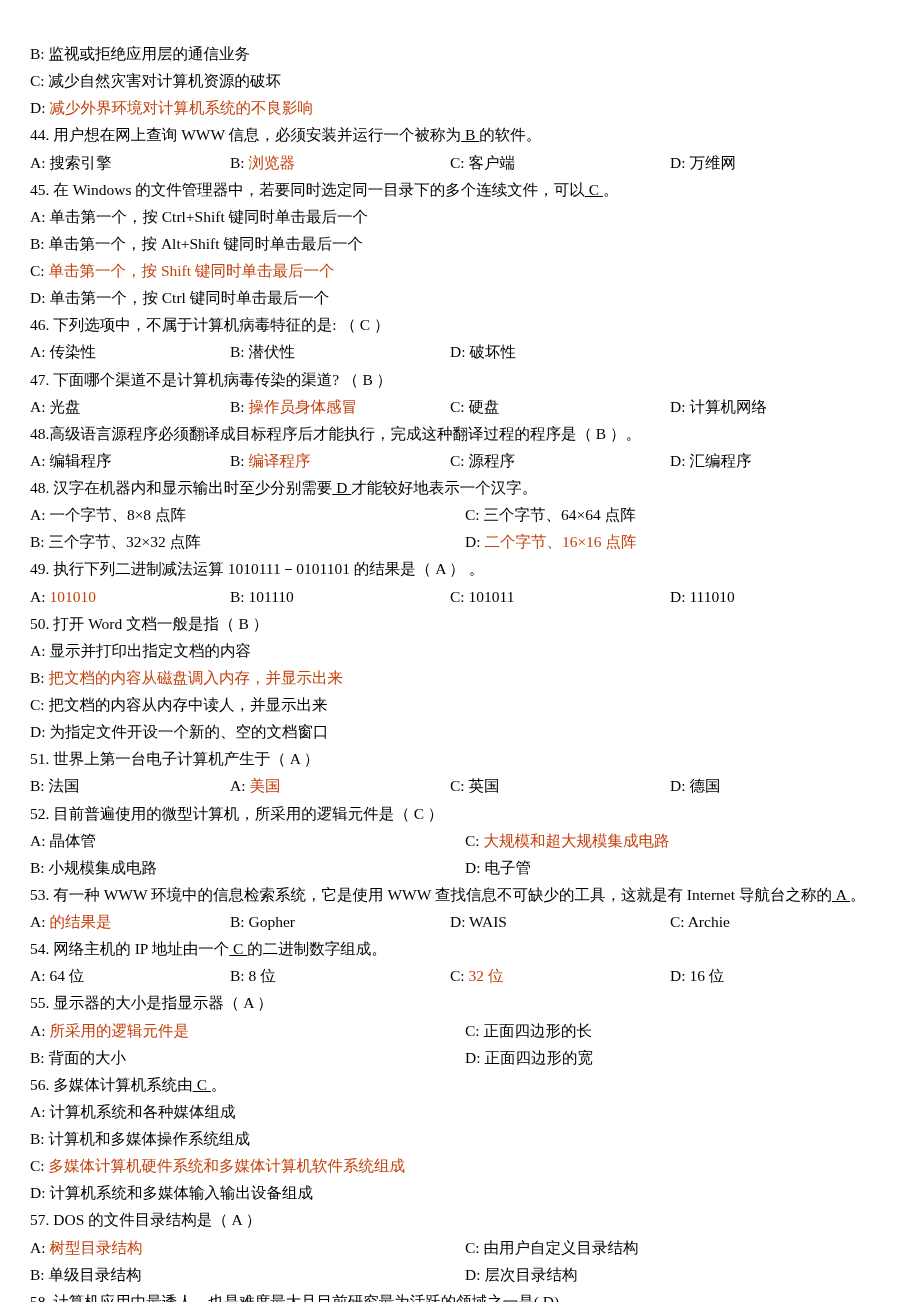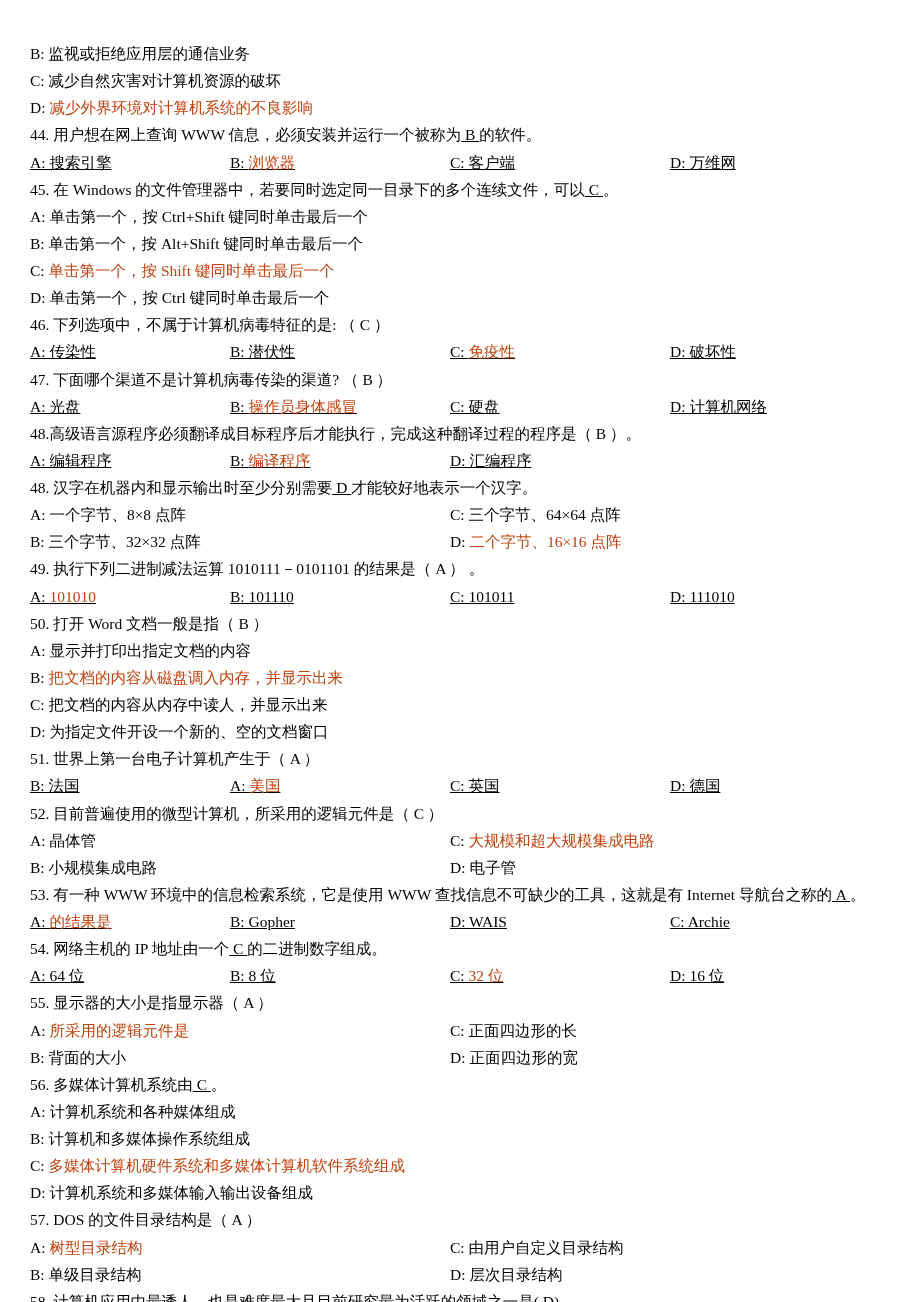--- a/index.html
+++ b/index.html
@@ -17,28 +17,28 @@
     display: block;
   }
   .blue {
     color: #c2410c;
   }
   .u {
     text-decoration: underline;
   }
   .row4 {
     display: flex;
-    text-decoration: underline;
   }
   .row4 > div:nth-child(1) { flex: 0 0 200px; }
   .row4 > div:nth-child(2) { flex: 0 0 220px; }
   .row4 > div:nth-child(3) { flex: 0 0 220px; }
   .row4 > div:nth-child(4) { flex: 1; }
   .row2 {
     display: flex;
+    gap: 15px;
   }
   .row2 > div:nth-child(1) { flex: 0 0 420px; }
   .row2 > div:nth-child(2) { flex: 1; }
 </style>
 </head>
 <body>
 
 <div class="line">B: 监视或拒绝应用层的通信业务</div>
 <div class="line">C: 减少自然灾害对计算机资源的破坏</div>
 <div class="line">
@@ -60,36 +60,36 @@
 </div>
 <div class="line">A: 单击第一个，按 Ctrl+Shift 键同时单击最后一个</div>
 <div class="line">B: 单击第一个，按 Alt+Shift 键同时单击最后一个</div>
 <div class="line"><span>C: </span><span class="blue">单击第一个，按 Shift 键同时单击最后一个</span></div>
 <div class="line">D: 单击第一个，按 Ctrl 键同时单击最后一个</div>
 
 <div class="line">46. 下列选项中，不属于计算机病毒特征的是: （ C ）</div>
 <div class="row4">
   <div>A: 传染性</div>
   <div>B: 潜伏性</div>
-  <div><span>C: </span><span class="blue">免疫性</span></div>
   <div>D: 破坏性</div>
 </div>
 
 <div class="line">47. 下面哪个渠道不是计算机病毒传染的渠道? （ B ）</div>
 <div class="row4">
   <div>A: 光盘</div>
   <div><span>B: </span><span class="blue">操作员身体感冒</span></div>
   <div>C: 硬盘</div>
   <div>D: 计算机网络</div>
 </div>
 
 <div class="line">48.高级语言源程序必须翻译成目标程序后才能执行，完成这种翻译过程的程序是（   B   ）。</div>
 <div class="row4">
   <div>A: 编辑程序</div>
   <div><span>B: </span><span class="blue">编译程序</span></div>
+  <div>C: 源程序</div>
   <div>D: 汇编程序</div>
 </div>
 
 <div class="line">
   <span>48. 汉字在机器内和显示输出时至少分别需要</span><span class="u"> D </span><span>才能较好地表示一个汉字。</span>
 </div>
 <div class="row2">
   <div>A: 一个字节、8×8 点阵</div>
   <div>C: 三个字节、64×64 点阵</div>
 </div>

